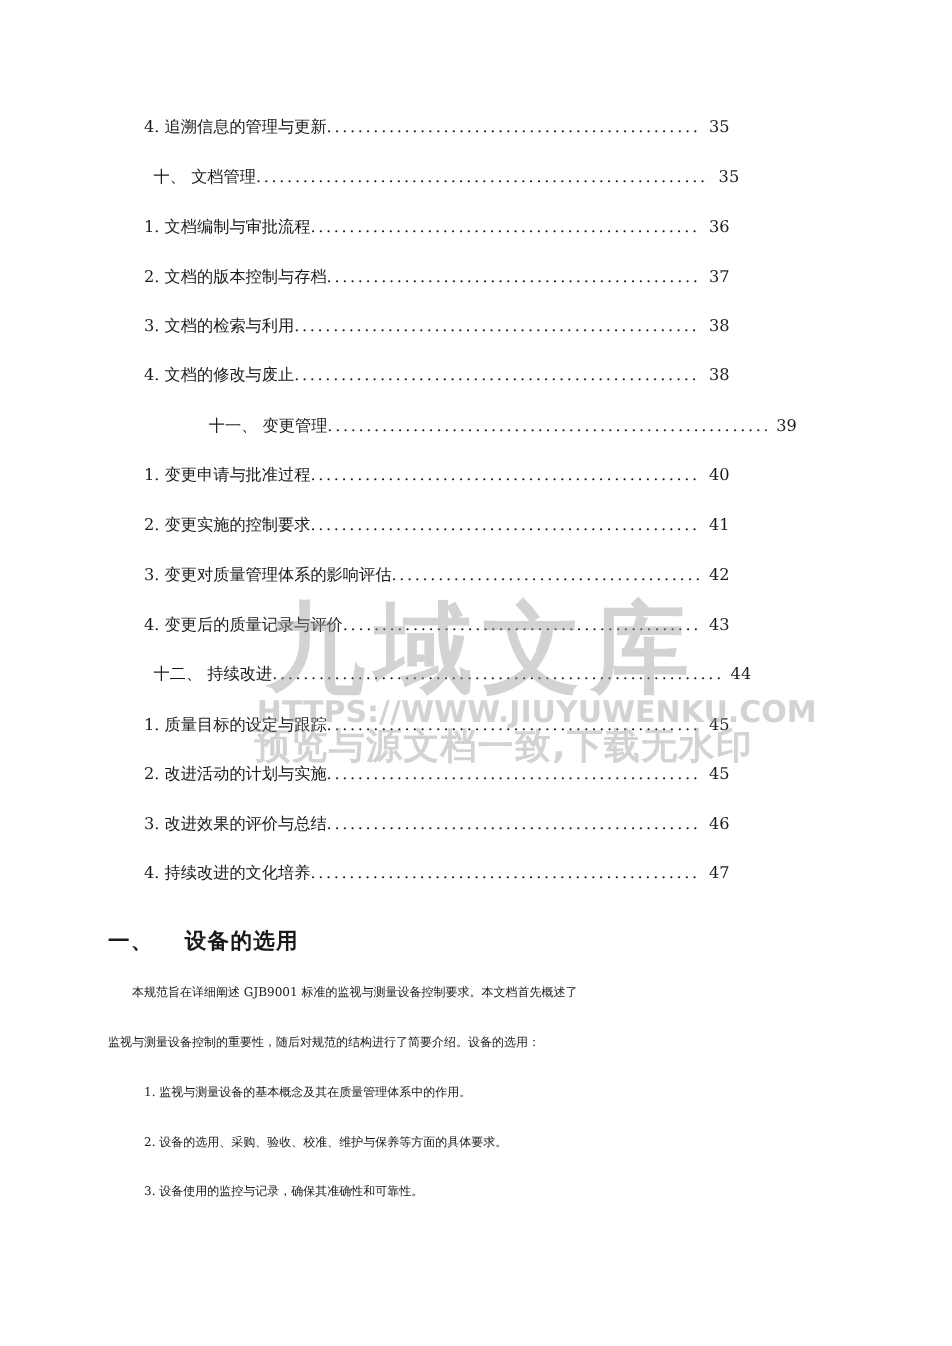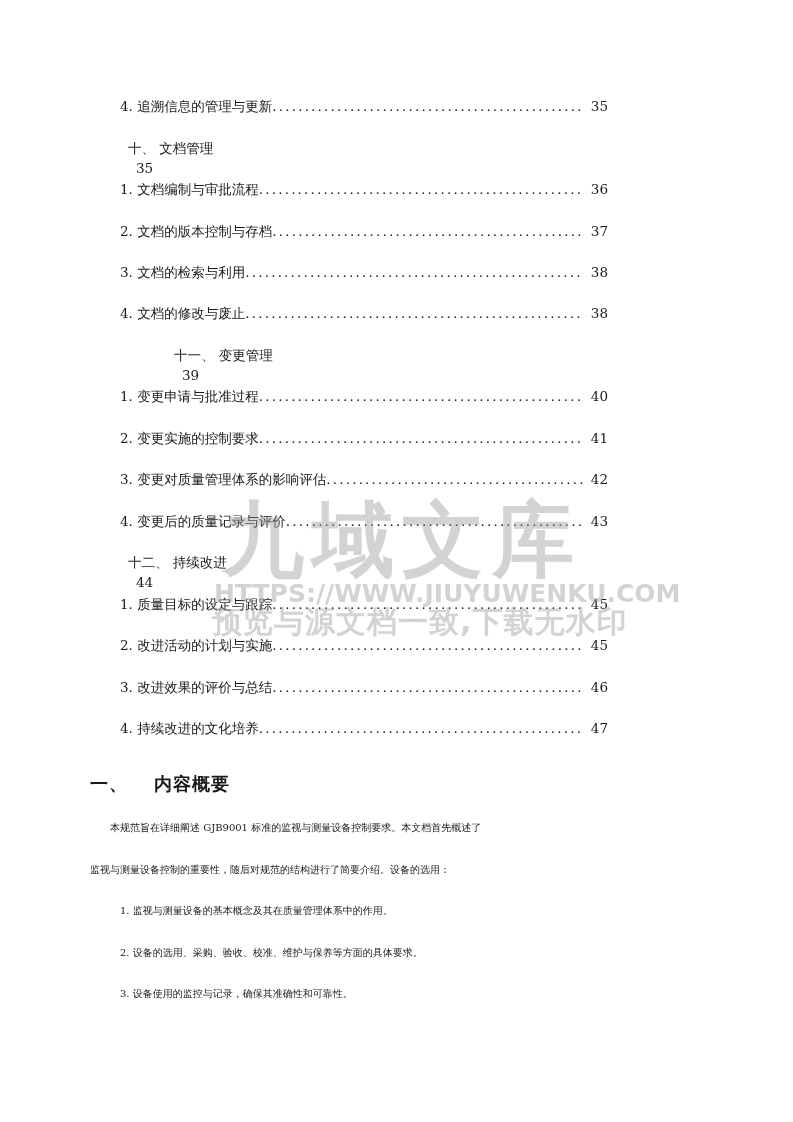--- a/index.html
+++ b/index.html
@@ -4,21 +4,21 @@
   <style>
     html, body { margin: 0; padding: 0; background: #ffffff; }
     body { width: 793px; height: 1122px; position: relative; overflow: hidden;
            font-family: "DejaVu Serif", "Liberation Serif", serif; color: #1a1a1a; }
     .toc-row { position: absolute; left: 120px; height: 20px; font-size: 13.5px; line-height: 20px;
                display: flex; white-space: nowrap; }
     .toc-row .lbl { flex: 0 0 auto; }
     .toc-row .dots { flex: 1 1 auto; overflow: hidden; letter-spacing: 2.2px; color: #1a1a1a; }
     .toc-row .pg { flex: 0 0 auto; padding-left: 8px; }
     .toc-item { width: 488px; }
-    .toc-sec { left: 128px; width: 488px; flex-direction: column; }
+    .toc-sec { left: 128px; width: 488px; }
     .toc-sec.sec12 { width: 498px; }
     .toc-sec.sec11 { width: 490px; margin-left: 46px; }
     .h1 { position: absolute; left: 90px; top: 772px; font-size: 18px; font-weight: bold;
           font-family: "DejaVu Sans", "Liberation Sans", sans-serif; letter-spacing: 1px; }
     .h1 .num { margin-right: 26px; }
     .para { position: absolute; left: 90px; width: 612px; font-size: 10px; line-height: 20px; white-space: nowrap; }
     .wm { position: absolute; color: rgba(150,150,150,0.42); font-family: "DejaVu Sans", "Liberation Sans", sans-serif;
           font-weight: bold; white-space: nowrap; pointer-events: none; }
     .wm-big { left: 222px; top: 486px; font-size: 82px; letter-spacing: 8px; }
     .wm-url { left: 214px; top: 563px; font-size: 25px; letter-spacing: 0px; margin-top: 16px; }
@@ -102,21 +102,21 @@
   <span class="dots">................................................................................</span>
   <span class="pg">46</span>
 </div>
 <div class="toc-row toc-item" style="top:718px">
   <span class="lbl">4. 持续改进的文化培养</span>
   <span class="dots">................................................................................</span>
   <span class="pg">47</span>
 </div>
 
 <div class="h1">
-  <span class="num">一、</span><span>内容概要</span>
+  <span class="num">一、</span><span>设备的选用</span>
 </div>
 
 <div class="para" style="top:818px">　　本规范旨在详细阐述 GJB9001 标准的监视与测量设备控制要求。本文档首先概述了</div>
 <div class="para" style="top:860px">监视与测量设备控制的重要性，随后对规范的结构进行了简要介绍。设备的选用：</div>
 
 <div class="para" style="top:901px; left:120px">1. 监视与测量设备的基本概念及其在质量管理体系中的作用。</div>
 <div class="para" style="top:943px; left:120px">2. 设备的选用、采购、验收、校准、维护与保养等方面的具体要求。</div>
 <div class="para" style="top:984px; left:120px">3. 设备使用的监控与记录，确保其准确性和可靠性。</div>
 
 <div class="wm wm-big">九域文库</div>

